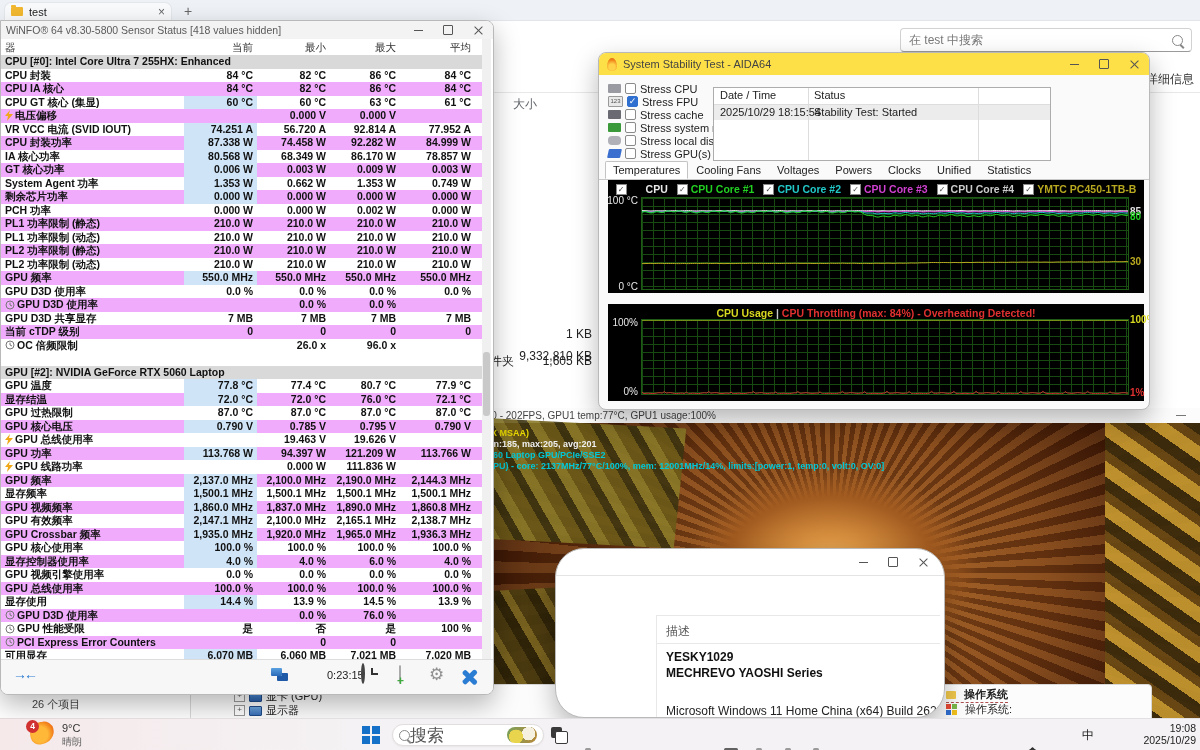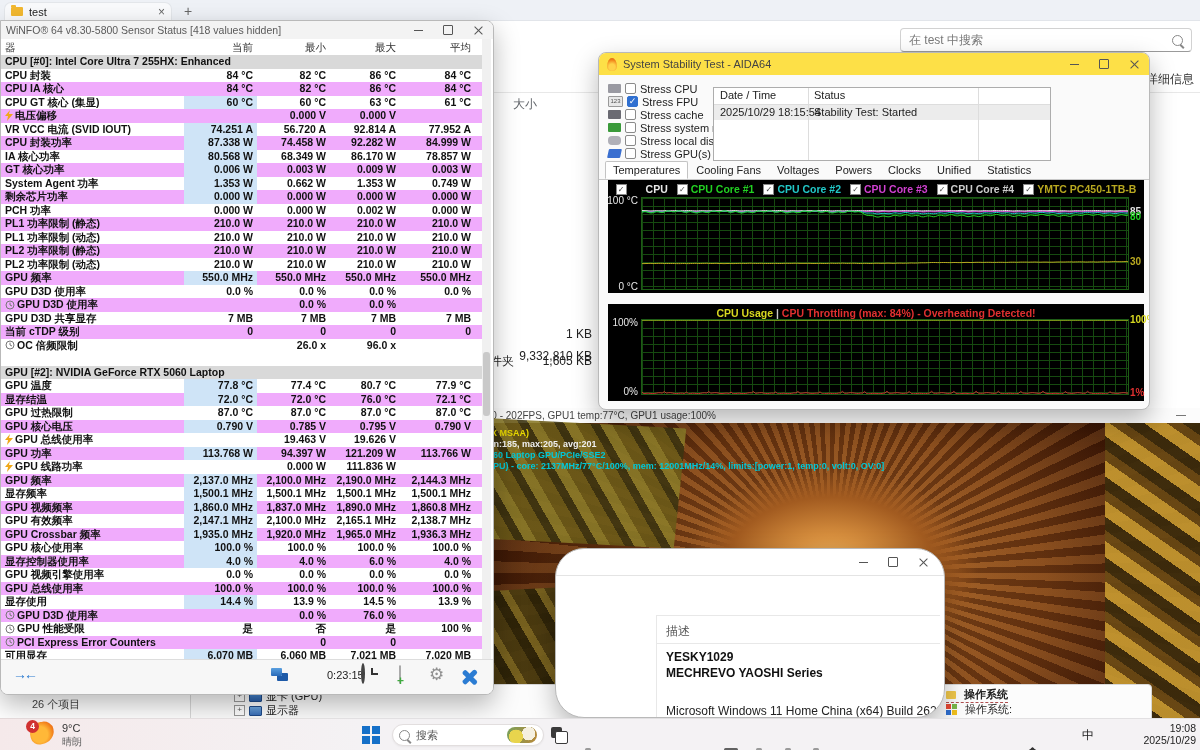--- a/index.html
+++ b/index.html
@@ -112,21 +112,21 @@
   .winlogo{display:inline-grid;grid-template-columns:5px 5px;grid-gap:1px;margin-right:4px;vertical-align:-1px;}
   .winlogo i{width:5px;height:5px;display:block;}
   
   #taskbar{left:0;top:718px;width:1200px;height:32px;background:linear-gradient(90deg,#f5e9ea,#f4f2f4 30%,#f4f2f4);border-top:1px solid rgba(0,0,0,.07);}
   .tb-abs{position:absolute;}
   #weather-ic{width:24px;height:22px;background:radial-gradient(circle at 40% 55%,#ffb838 0 42%,#f07818 75%,#e85a10);border-radius:55% 45% 60% 40%;transform:rotate(-12deg);}
   #weather-badge{width:13px;height:13px;background:#d03030;color:#fff;border-radius:50%;font-size:8.5px;line-height:13px;text-align:center;font-weight:bold;}
   .startlogo{display:grid;grid-template-columns:8px 8px;grid-gap:1.5px;}
   .startlogo i{width:8px;height:8px;background:#1570c8;display:block;}
   #tb-search{width:152px;height:22px;background:#fff;border:1px solid #e2dede;border-radius:12px;display:flex;align-items:center;padding:0 6px;box-sizing:border-box;box-shadow:0 1px 2px rgba(0,0,0,.05);}
-  #tb-search .ph{font-size:11px;color:#555;margin-left:6px;flex:1;}
+  #tb-search .ph{font-size:17px;color:#555;flex:1;}
   .chip{width:30px;height:16px;border-radius:8px;background:radial-gradient(circle at 30% 60%,#e8d44d 0 30%,transparent 31%),radial-gradient(circle at 72% 42%,#f5f0e0 0 28%,transparent 29%),linear-gradient(100deg,#7aa05a,#b8893a);}
   .tview{position:relative;width:17px;height:17px;}
   .tview:before{content:"";position:absolute;left:0;top:0;width:11px;height:11px;background:#3a3a3a;border-radius:2px;}
   .tview:after{content:"";position:absolute;right:0;bottom:0;width:11px;height:11px;background:#fff;border:1px solid #3a3a3a;border-radius:2px;}
   .ind{position:absolute;top:747px;height:3px;border-radius:2px;background:#9a9a9a;}
   .chev{position:relative;width:10px;height:6px;}
   .chev:before,.chev:after{content:"";position:absolute;top:2px;width:7px;height:1.5px;background:#333;}
   .chev:before{left:0;transform:rotate(-35deg);} .chev:after{left:4px;transform:rotate(35deg);}
   .cloud{font-size:14px;color:#8a8a8a;position:relative;}
   .bolt svg,.clk svg{display:block;}

